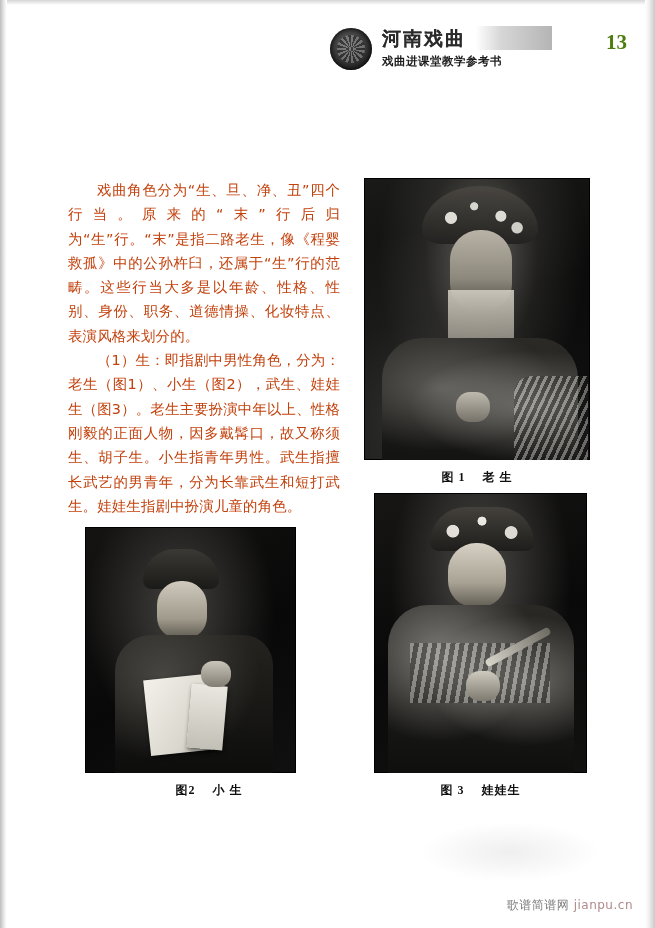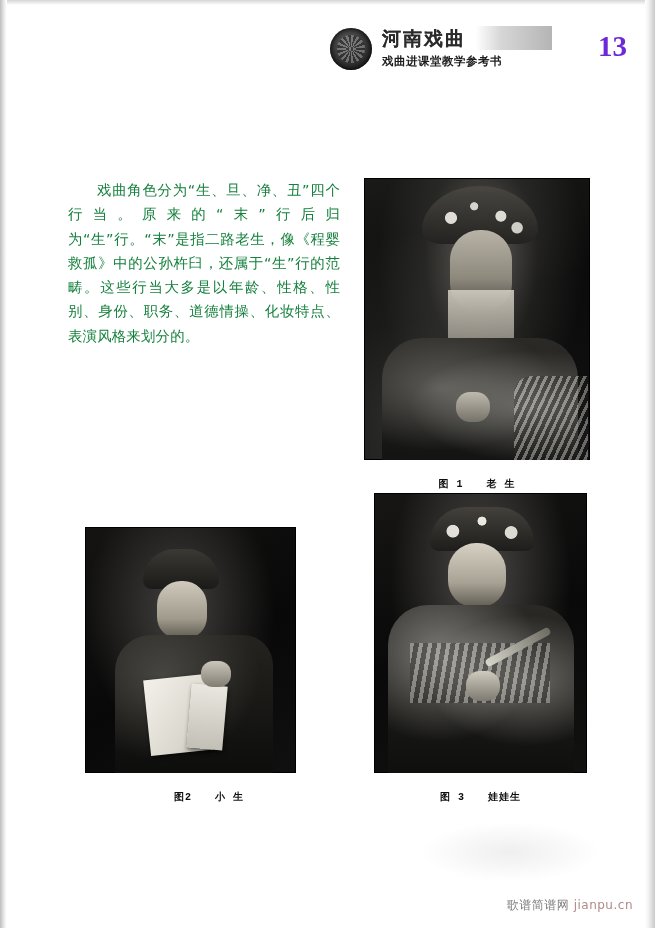--- a/index.html
+++ b/index.html
@@ -100,22 +100,22 @@
     letter-spacing: .5px;
     color: #1d1d1d;
     white-space: nowrap;
   }
   .page-number {
     position: absolute;
     right: 28px;
     top: 30px;
     font-family: "Liberation Serif", serif;
     font-weight: bold;
-    font-size: 29px;
-    color: #6d28d9;
+    font-size: 21px;
+    color: #4d7c0f;
   }
 
   
   .section-title {
     position: absolute;
     left: 0; right: 0;
     top: 112px;
     text-align: center;
     font-family: "DejaVu Sans", sans-serif;
     font-weight: bold;
@@ -127,21 +127,21 @@
 
   
   .text-col {
     position: absolute;
     left: 68px;
     top: 178px;
     width: 272px;
     font-family: "DejaVu Sans", sans-serif;
     font-size: 14.4px;
     line-height: 24.3px;
-    color: #15803d;
+    color: #c2410c;
     text-align: justify;
     letter-spacing: .2px;
   }
   .text-col p {
     margin: 0;
   }
   .text-col p.indent {
     text-indent: 29px;
   }
 
@@ -149,25 +149,25 @@
   .figure {
     position: absolute;
   }
   .photo {
     position: relative;
     overflow: hidden;
     background: #0a0a0a;
     box-shadow: 0 0 0 1px #000 inset;
   }
   .caption {
-    margin-top: 17px;
+    margin-top: 9px;
     text-align: center;
-    font-family: Liberation Mono, monospace;
+    font-family: Liberation Serif, serif;
     font-weight: bold;
-    font-size: 10px;
+    font-size: 12px;
     color: #0f0f0f;
     letter-spacing: 1px;
   }
   .caption .sp { display: inline-block; width: 9px; }
 
   
   #photo-laosheng {
     width: 226px; height: 282px;
     background:
       radial-gradient(ellipse at 52% 28%, rgba(215,210,200,.42) 0%, rgba(120,118,112,.18) 34%, rgba(0,0,0,0) 62%),
@@ -378,20 +378,21 @@
     <div class="header-seal"></div>
     <div class="header-title">河南戏曲</div>
     <div class="header-title-shade"></div>
     <div class="header-sub">戏曲进课堂教学参考书</div>
   </div>
   <div class="page-number">13</div>
 
 
   <div class="text-col">
     <p class="indent">戏曲角色分为“生、旦、净、丑”四个行当。原来的“末”行后归为“生”行。“末”是指二路老生，像《程婴救孤》中的公孙杵臼，还属于“生”行的范畴。这些行当大多是以年龄、性格、性别、身份、职务、道德情操、化妆特点、表演风格来划分的。</p>
+    <p class="indent">（1）生：即指剧中男性角色，分为：老生（图1）、小生（图2），武生、娃娃生（图3）。老生主要扮演中年以上、性格刚毅的正面人物，因多戴髯口，故又称须生、胡子生。小生指青年男性。武生指擅长武艺的男青年，分为长靠武生和短打武生。娃娃生指剧中扮演儿童的角色。</p>
   </div>
 
   <div class="figure" style="left:364px; top:178px; width:226px;">
     <div class="photo" id="photo-laosheng">
       <div class="headdress"></div>
       <div class="face"></div>
       <div class="beard"></div>
       <div class="robe"></div>
       <div class="sleeve"></div>
       <div class="hand"></div>

